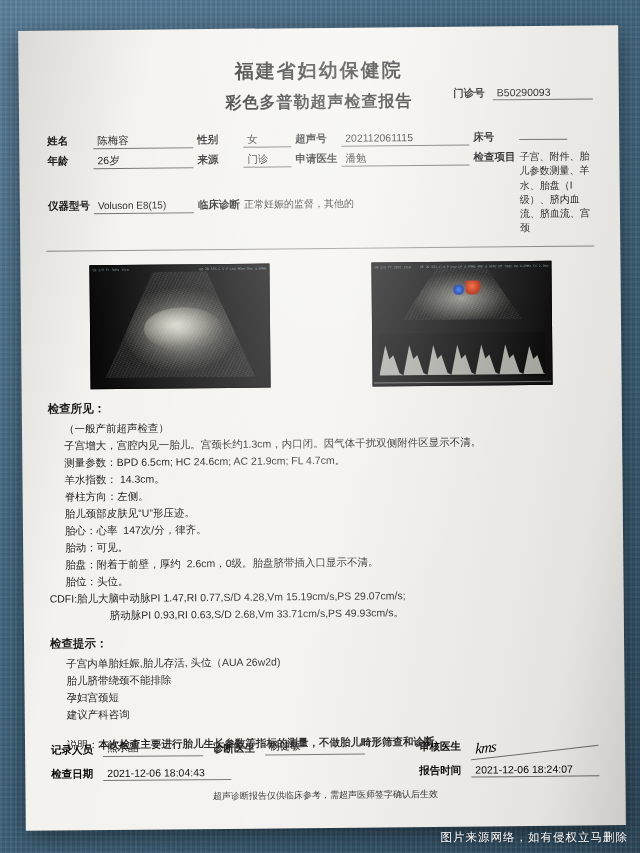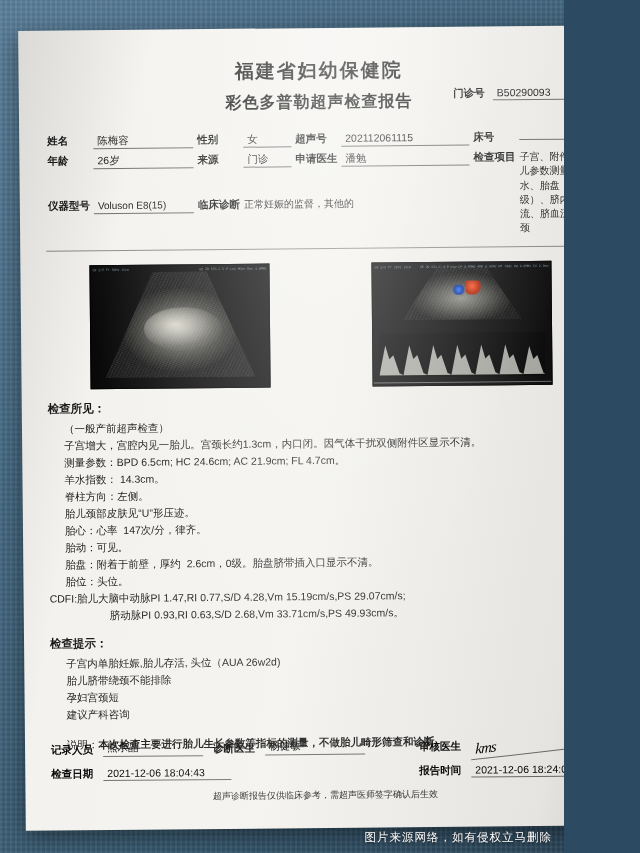--- a/index.html
+++ b/index.html
@@ -2,21 +2,21 @@
 <html><head>
 <meta charset="utf-8">
 <style>
   html, body {
     margin: 0;
     padding: 0;
     background: #2d4a63;
   }
   #page {
     position: relative;
-    width: 564px;
+    width: 640px;
     height: 853px;
     overflow: hidden;
     background: linear-gradient(135deg, #5a7e99 0%, #436780 35%, #37596f 70%, #2b4558 100%);
     font-family: "Liberation Sans", sans-serif;
   }
   
   #page::before {
     content: "";
     position: absolute;
     inset: 0;

